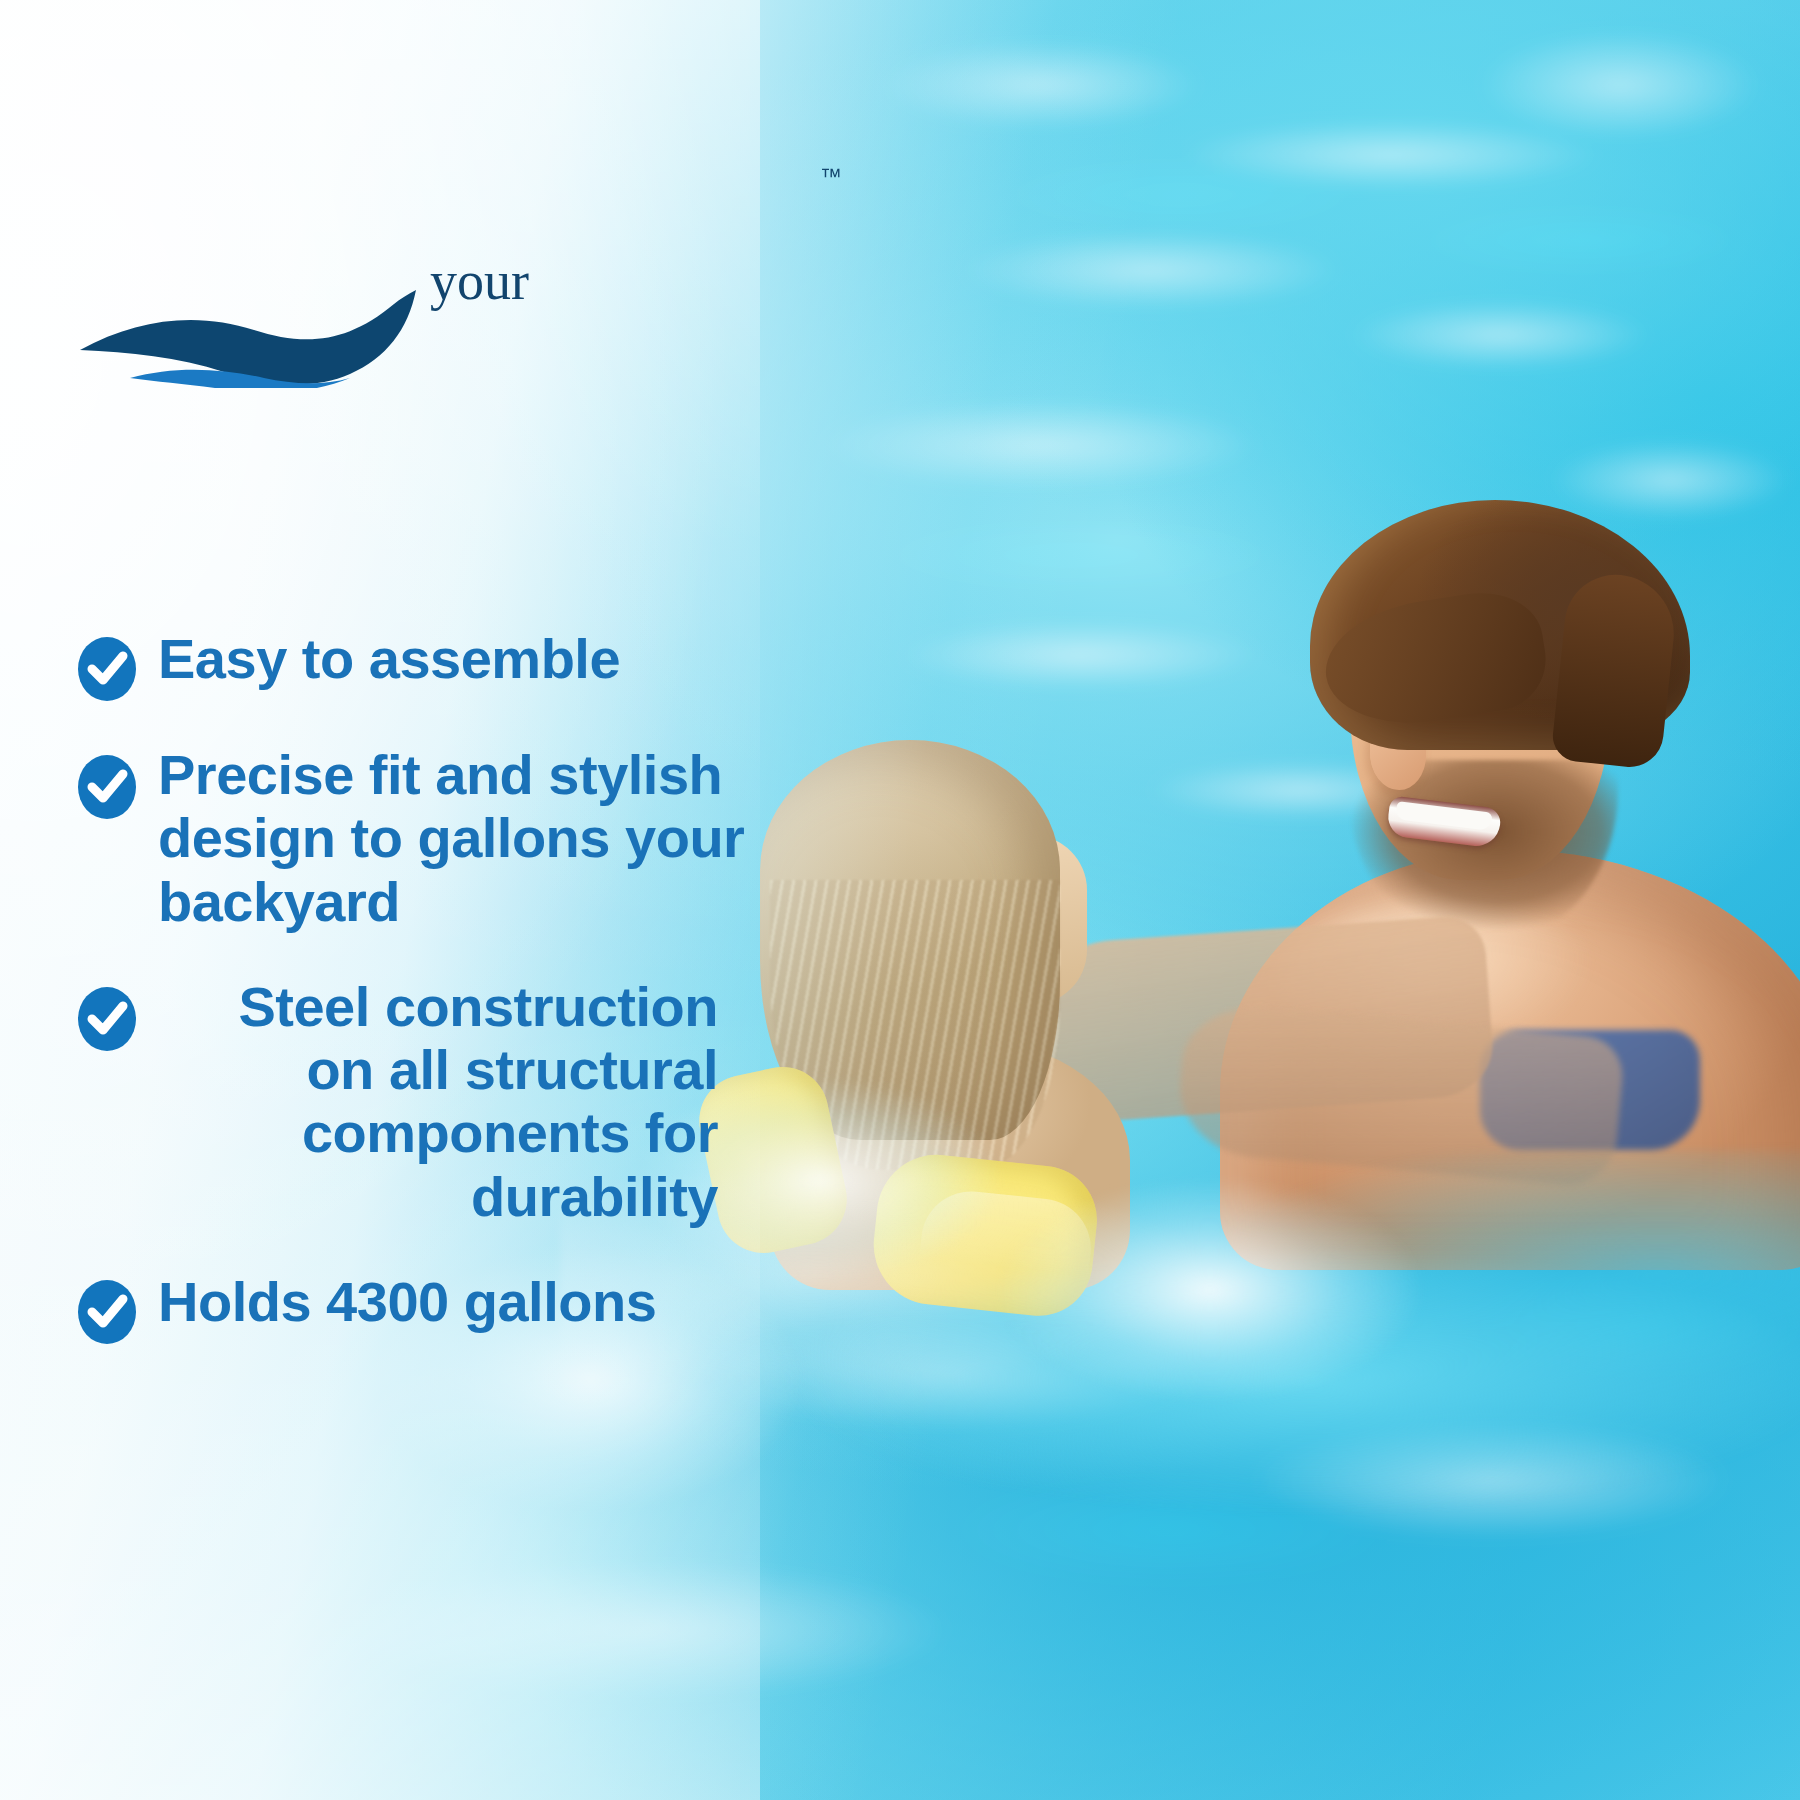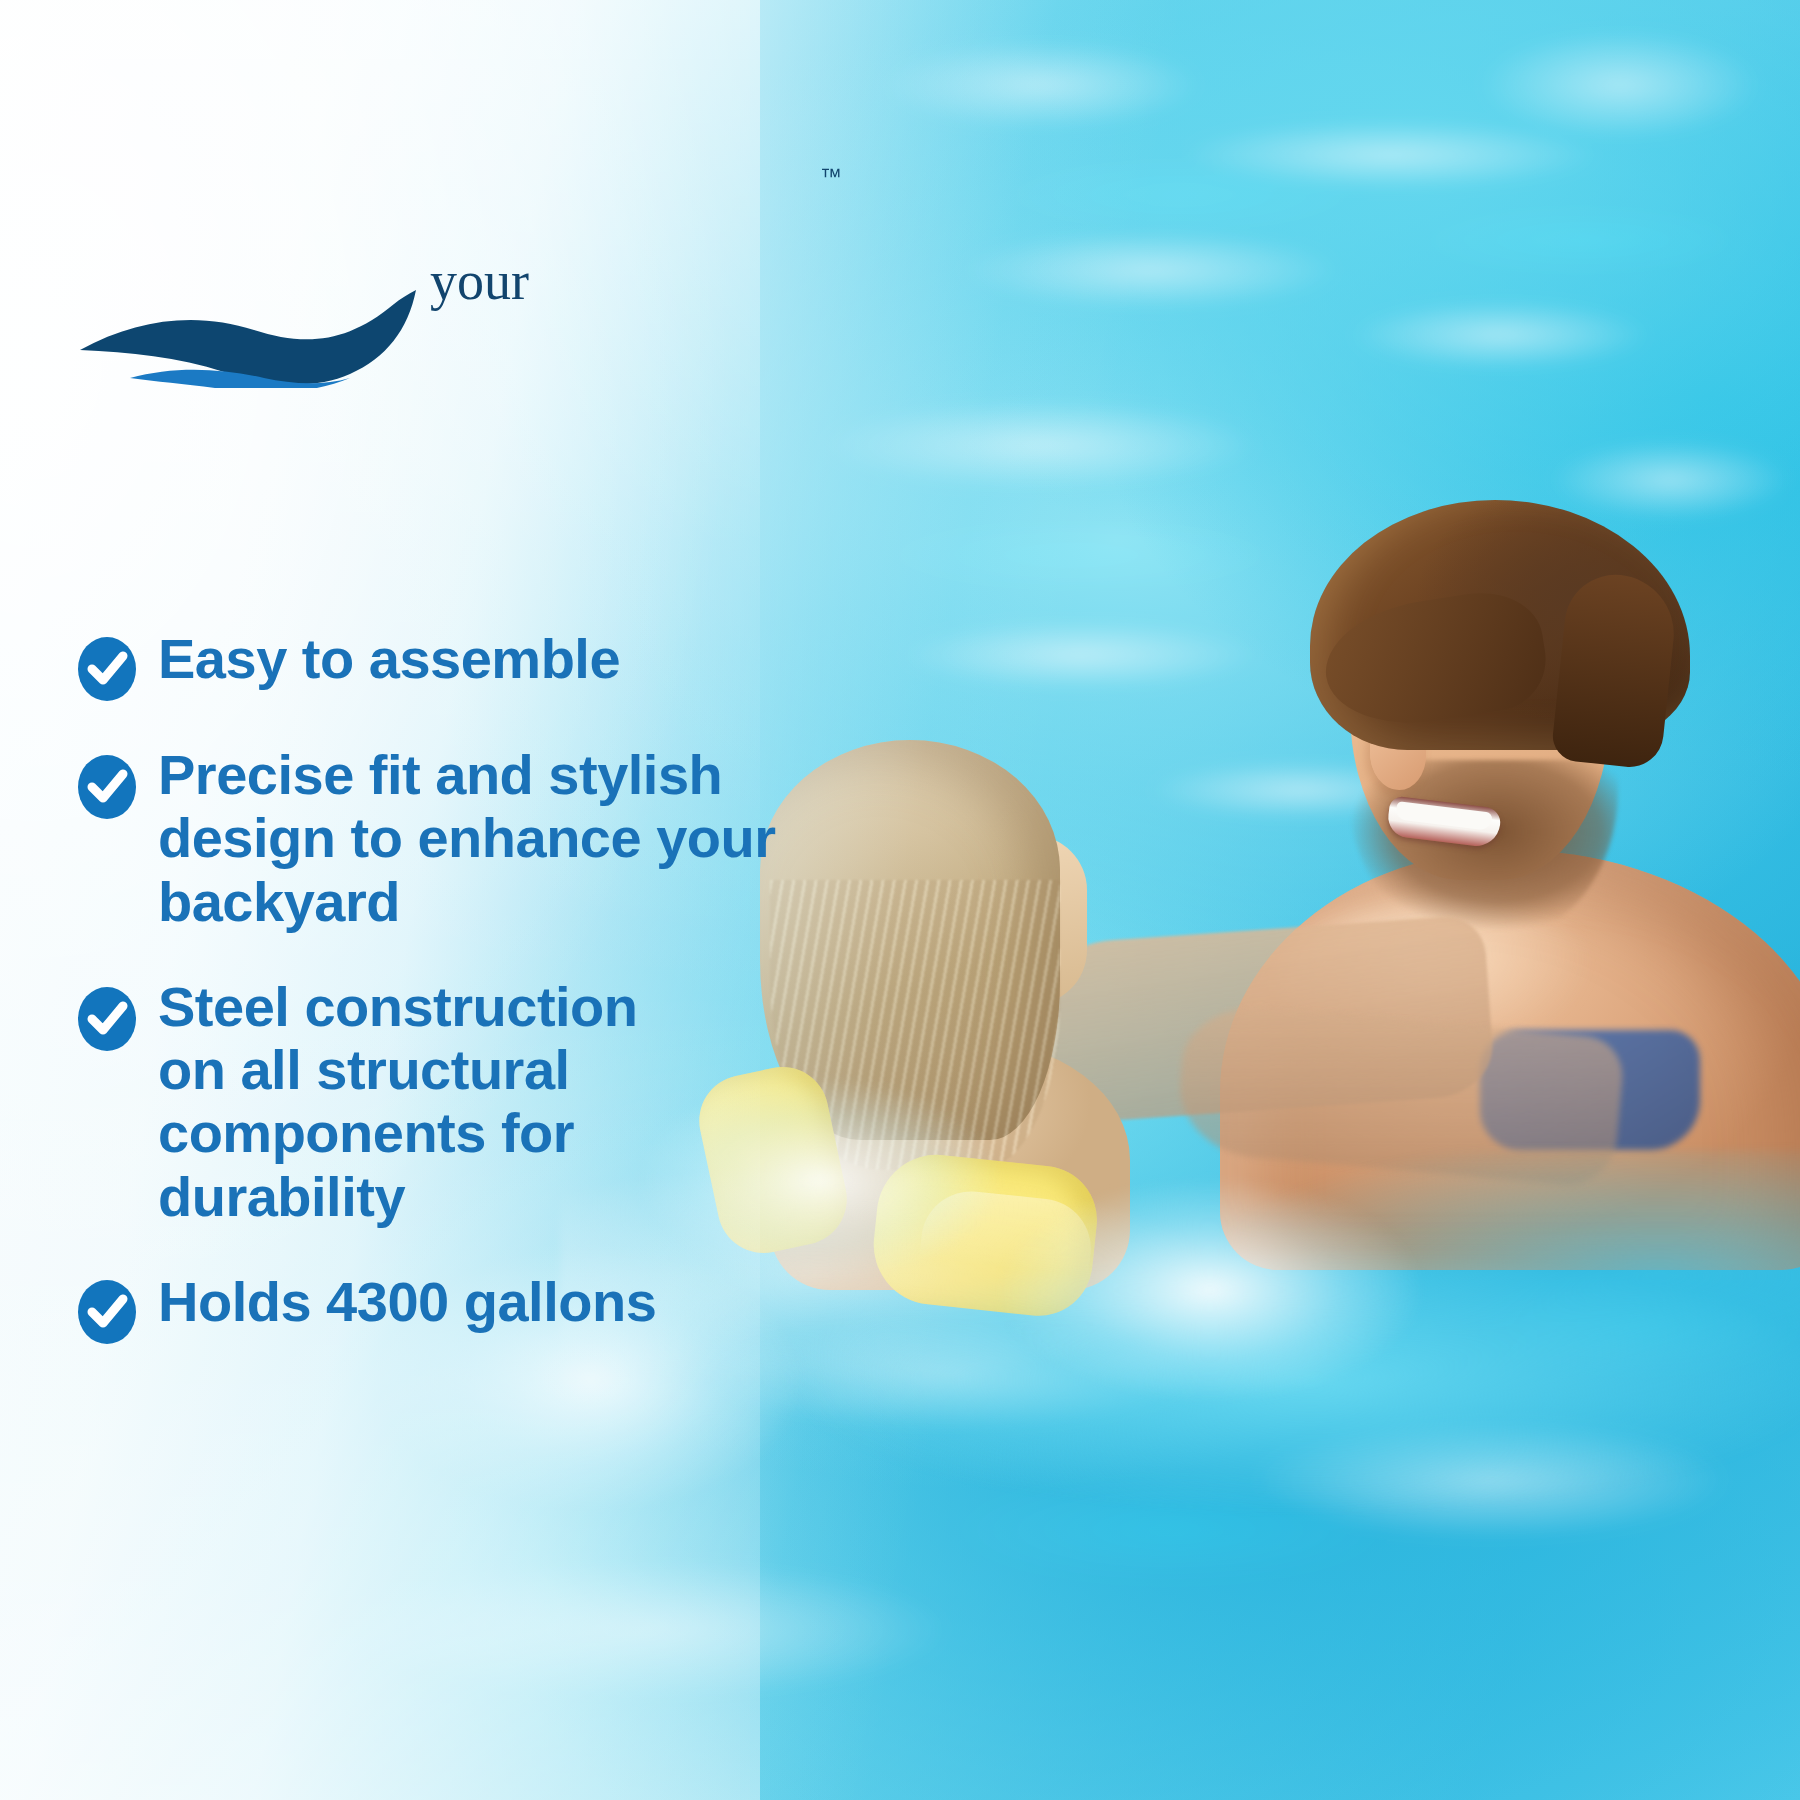--- a/index.html
+++ b/index.html
@@ -373,29 +373,29 @@
           <path d="M14 32 L25 43 L45 19" stroke="#ffffff" stroke-width="9" stroke-linecap="round" stroke-linejoin="round" fill="none"></path>
         </svg>
         <div class="btext">Easy to assemble</div>
       </div>
 
       <div class="bullet b2">
         <svg class="check" viewBox="0 0 58 64" xmlns="http://www.w3.org/2000/svg">
           <ellipse cx="29" cy="32" rx="29" ry="32" fill="#1275bd"></ellipse>
           <path d="M14 32 L25 43 L45 19" stroke="#ffffff" stroke-width="9" stroke-linecap="round" stroke-linejoin="round" fill="none"></path>
         </svg>
-        <div class="btext" style="max-width:640px;">Precise fit and stylish design to enhance your backyard</div>
+        <div class="btext" style="max-width:640px;">Precise fit and stylish design to gallons your backyard</div>
       </div>
 
       <div class="bullet b3">
         <svg class="check" viewBox="0 0 58 64" xmlns="http://www.w3.org/2000/svg">
           <ellipse cx="29" cy="32" rx="29" ry="32" fill="#1275bd"></ellipse>
           <path d="M14 32 L25 43 L45 19" stroke="#ffffff" stroke-width="9" stroke-linecap="round" stroke-linejoin="round" fill="none"></path>
         </svg>
-        <div class="btext" style="max-width:560px;">Steel construction on all structural components for durability</div>
+        <div class="btext" style="max-width:560px;text-align:right;">Steel construction on all structural components for durability</div>
       </div>
 
       <div class="bullet b4">
         <svg class="check" viewBox="0 0 58 64" xmlns="http://www.w3.org/2000/svg">
           <ellipse cx="29" cy="32" rx="29" ry="32" fill="#1275bd"></ellipse>
           <path d="M14 32 L25 43 L45 19" stroke="#ffffff" stroke-width="9" stroke-linecap="round" stroke-linejoin="round" fill="none"></path>
         </svg>
         <div class="btext">Holds 4300 gallons</div>
       </div>
 

